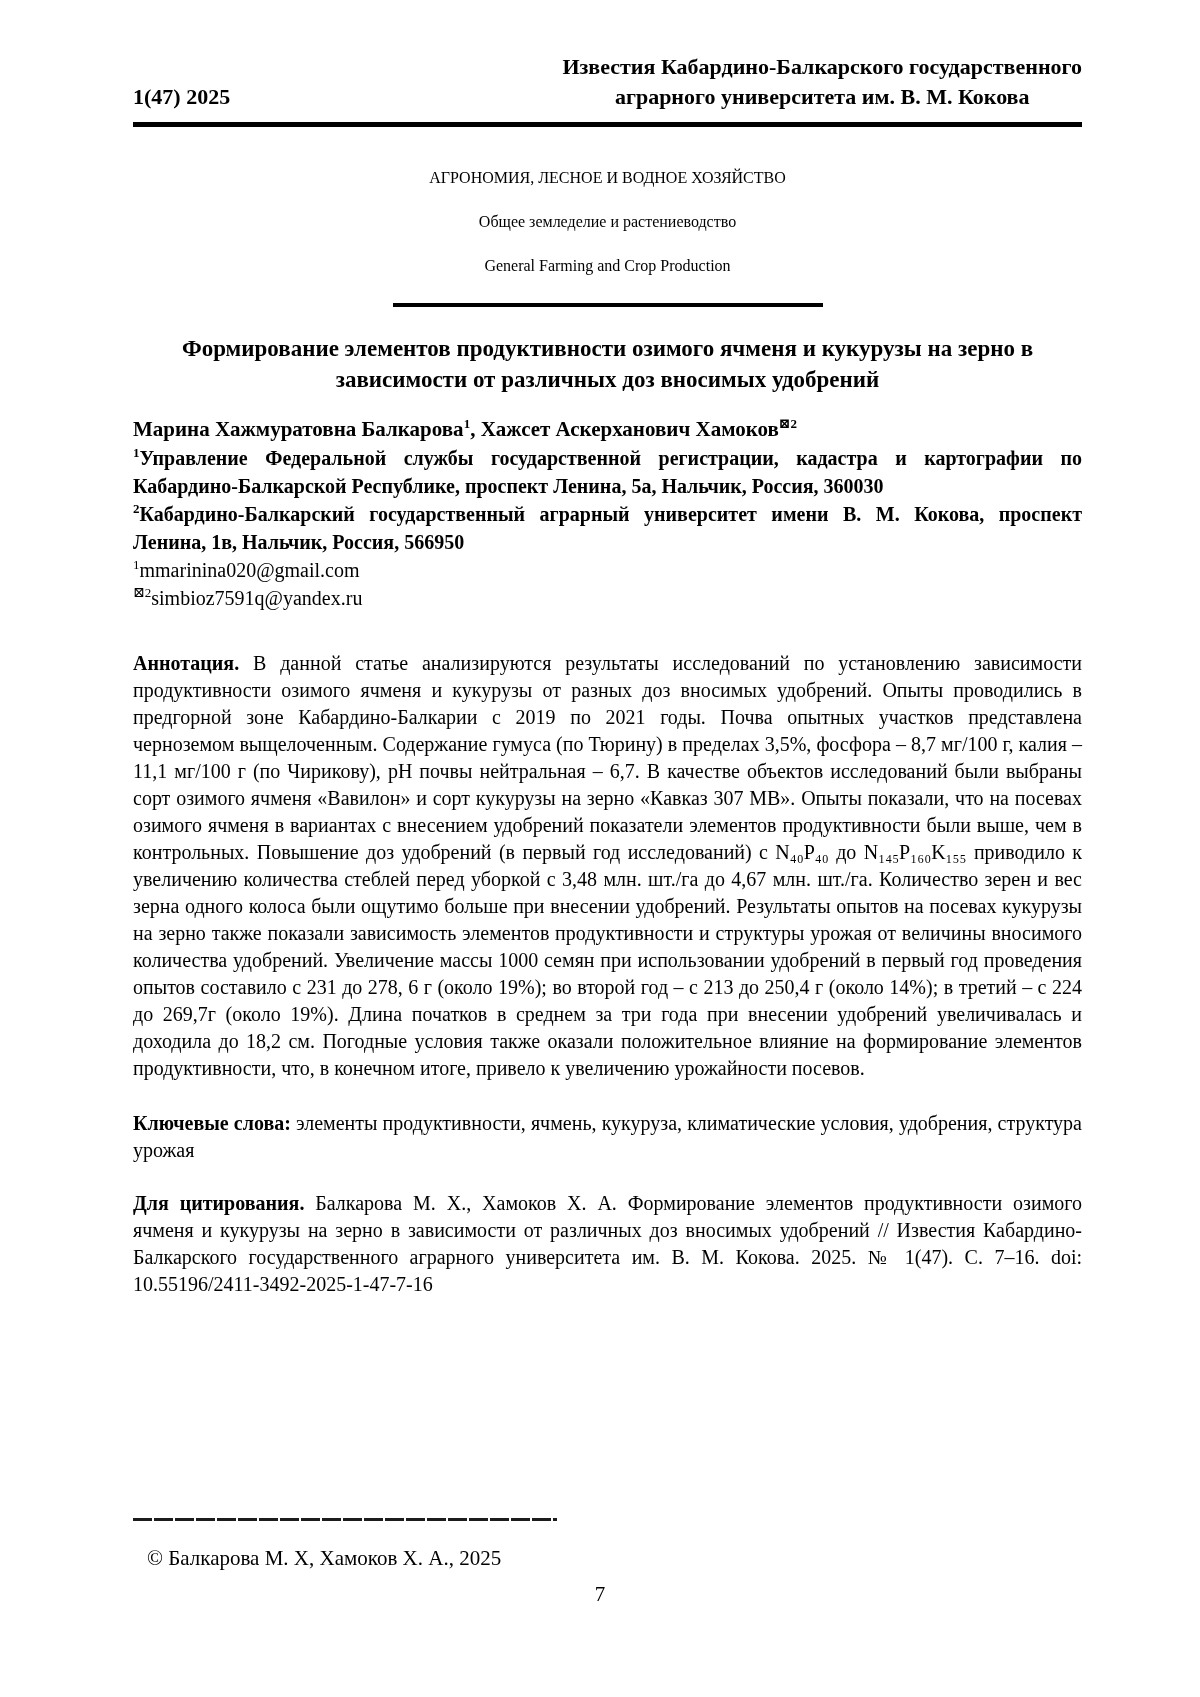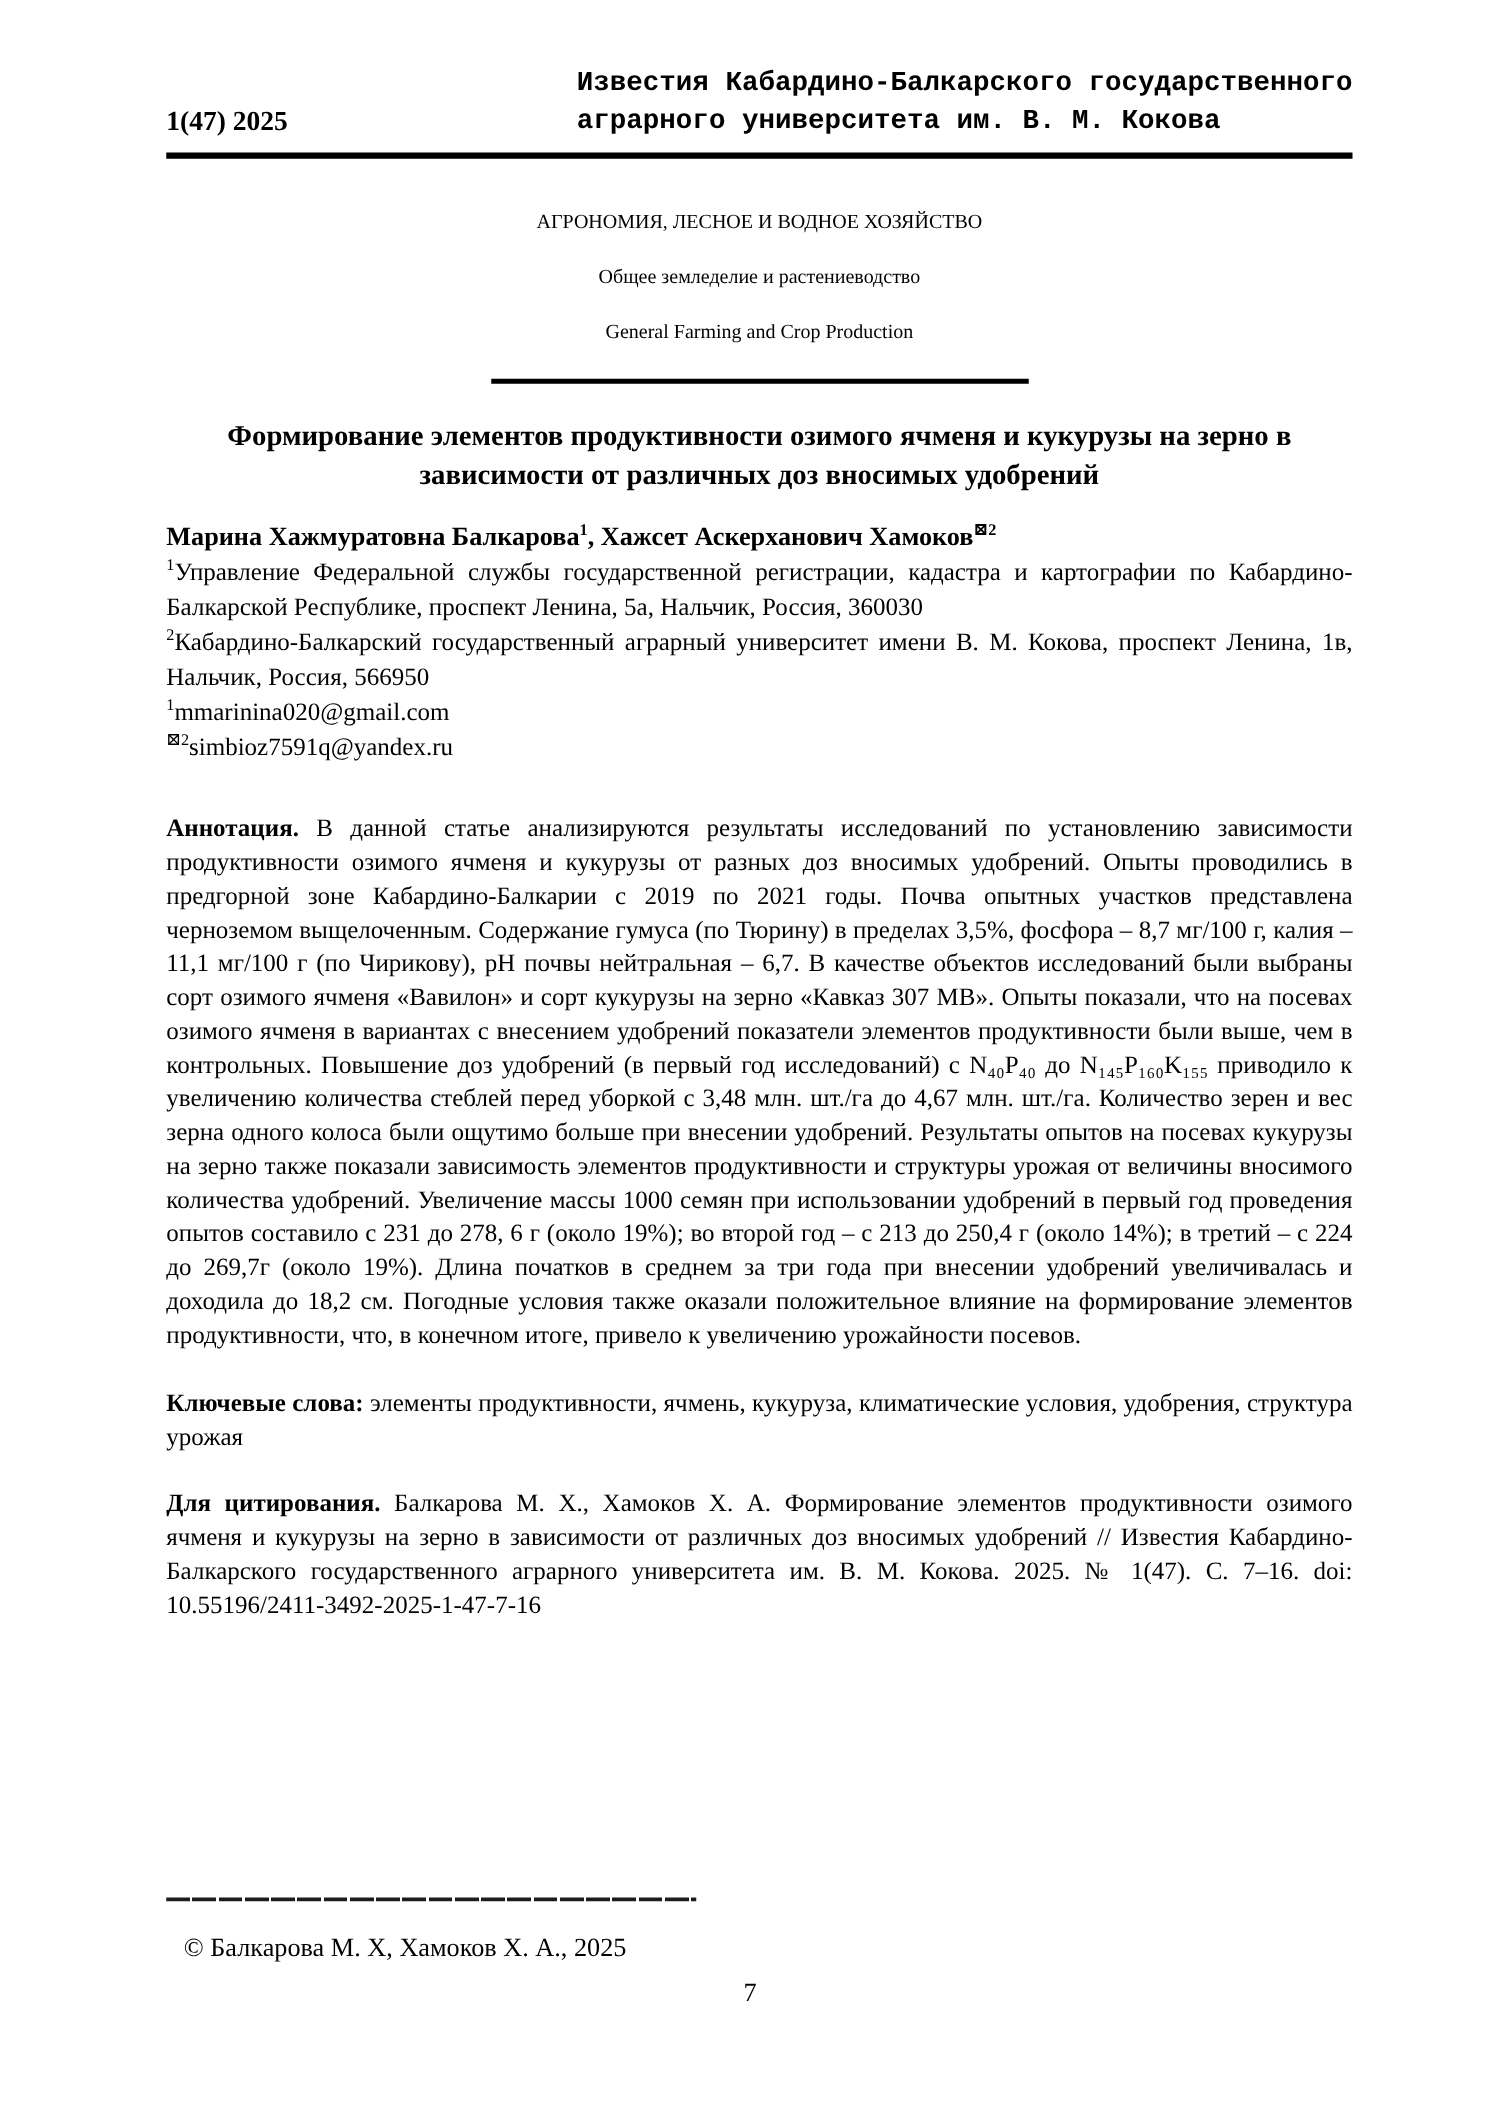--- a/index.html
+++ b/index.html
@@ -17,21 +17,21 @@
   
   .header-row {
     display: flex;
     justify-content: space-between;
     align-items: flex-end;
     padding-top: 52px;
     font-weight: bold;
     font-size: 22px;
     line-height: 30px;
   }
-  .journal-name { text-align: left; font-family: Liberation Mono, monospace; }
+  .journal-name { text-align: center; }
   .header-rule { height: 5px; background: #000; margin-top: 10px; }
 
   
   .sections { margin-top: 36px; text-align: center; font-weight: normal; font-size: 16px; }
   .sections p { margin: 0 0 14px 0; line-height: 30px; }
   .section-rule { width: 430px; height: 4px; background: #000; margin: 22px auto 0 auto; }
 
   
   .meta { margin-top: 26px; font-size: 20px; }
   .meta p { margin: 0; line-height: 25px; }
@@ -41,21 +41,21 @@
     margin: 26px auto 0 auto;
     max-width: 920px;
     text-align: center;
     font-weight: bold;
     font-size: 23px;
     line-height: 31px;
   }
 
   
   .authors { margin: 20px 0 0 0; font-weight: bold; font-size: 21px; line-height: 29px; }
-  .affil { margin: 0; text-align: justify; font-size: 20px; line-height: 28px; }
+  .affil { margin: 0; text-align: justify; font-size: 20px; line-height: 28px; font-weight: bold; }
   .email { margin: 0; font-size: 20px; line-height: 28px; }
   sup.mark { font-size: 13px; line-height: 0; vertical-align: super; }
   .env { font-size: 14px; line-height: 0; vertical-align: super; }
 
   
   .para { text-align: justify; font-size: 20px; line-height: 27px; margin: 0; }
   .abstract { margin-top: 38px; }
   .keywords { margin-top: 28px; }
   .citation { margin-top: 26px; }
   .label { font-weight: bold; }

